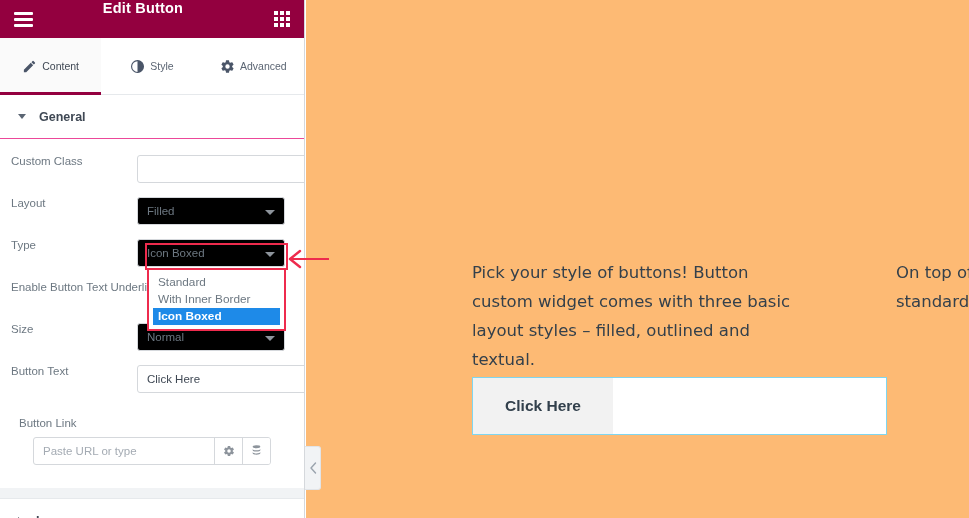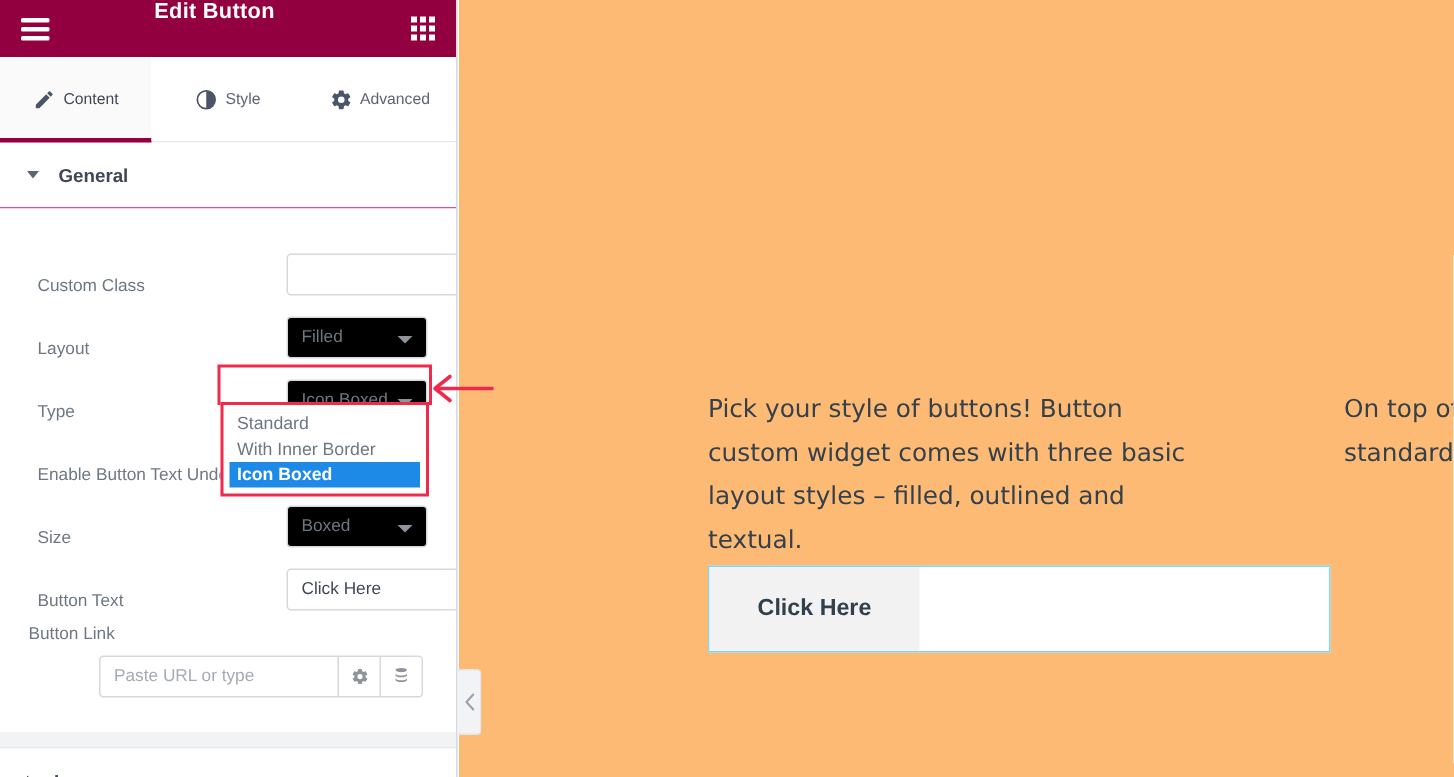--- a/index.html
+++ b/index.html
@@ -111,24 +111,23 @@
     height: 349px;
     background: #ffffff;
     overflow: hidden;
   }
   #gap-strip {
     height: 11px; background: #f1f3f5;
     border-bottom: 1px solid #e6e9ec;
   }
 
   .ctrl-row {
-    display: flex; align-items: flex-end;
-    padding: 0 19px 0 25px;
+    display: flex; align-items: flex-start;
+    padding: 0 19px 0 11px;
     height: 42px;
-    gap: 40px;
   }
   .ctrl-label {
     font-size: 11.5px; color: #6d7882;
     width: 126px; flex: none;
   }
   .ctrl-field { flex: 1; display: flex; }
 
   .txt-wrap {
     flex: 1; display: flex; height: 28px;
     border: 1px solid #d5d8dc; border-radius: 3px;
@@ -157,21 +156,21 @@
   }
   .sel-wrap .sel-value { font-size: 11.5px; color: #6d7882; }
   .sel-wrap .sel-caret {
     position: absolute; right: 9px; top: 12px;
     width: 0; height: 0;
     border-left: 5px solid transparent;
     border-right: 5px solid transparent;
     border-top: 5.5px solid #8d949c;
   }
 
-  .full-row { padding: 0 22px; margin-top: -4px; margin-left: 44px; }
+  .full-row { padding: 0 33px; margin-top: -4px; }
   .ctrl-label-block {
     font-size: 11.5px; color: #6d7882;
     padding: 0 19px; margin-bottom: 12px;
   }
 
   
   #type-dropdown {
     position: absolute;
     left: 147px; top: 268px;
     width: 139px;
@@ -358,21 +357,21 @@
       </div>
 
       <div class="ctrl-row">
         <div class="ctrl-label" style="width:auto">Enable Button Text Underline</div>
       </div>
 
       <div class="ctrl-row">
         <div class="ctrl-label">Size</div>
         <div class="ctrl-field">
           <div class="sel-wrap">
-            <span class="sel-value">Boxed</span>
+            <span class="sel-value">Normal</span>
             <span class="sel-caret"></span>
           </div>
         </div>
       </div>
 
       <div class="ctrl-row">
         <div class="ctrl-label">Button Text</div>
         <div class="ctrl-field">
           <div class="txt-wrap">
             <input type="text" value="Click Here" style="">

